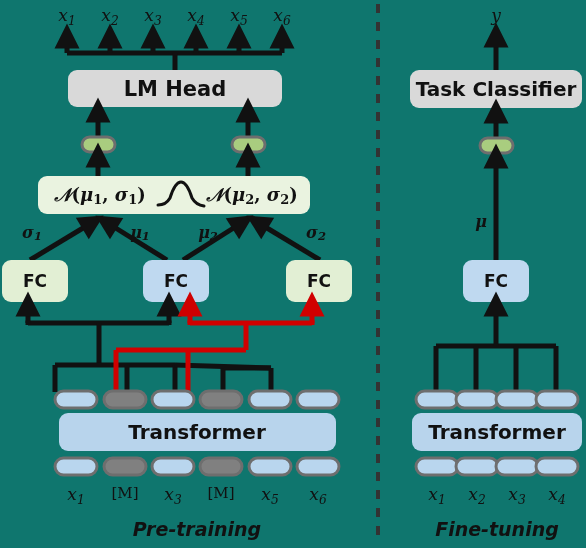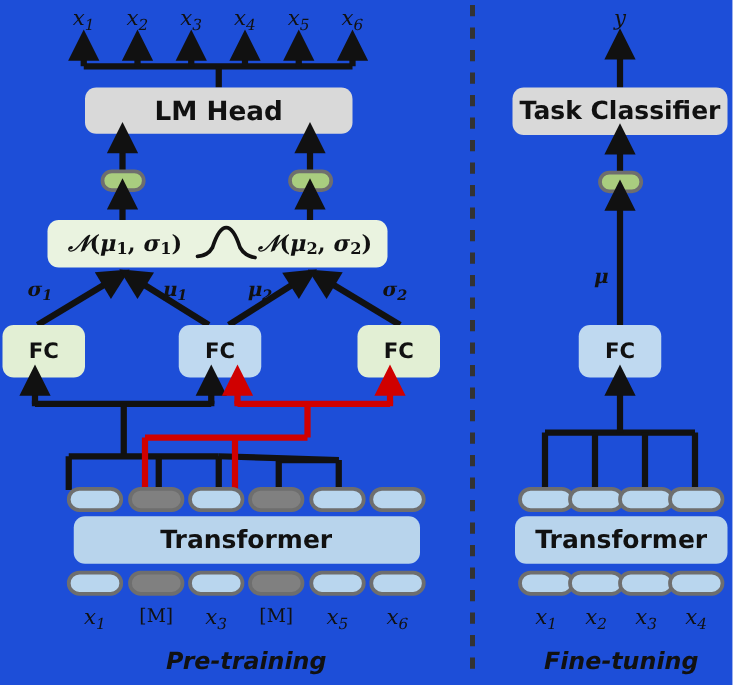--- a/index.html
+++ b/index.html
@@ -4,21 +4,21 @@
 <style>
   html, body {
     margin: 0;
     padding: 0;
     background: #ffffff;
   }
   #root {
     position: relative;
     width: 586px;
     height: 548px;
-    background: #1d4ed8;
+    background: #0f766e;
     font-family: "DejaVu Sans", "Liberation Sans", sans-serif;
     overflow: hidden;
     text-align: right;
   }
   svg.diagram {
     position: absolute;
     left: 0;
     top: 0;
     width: 586px;
     height: 548px;

